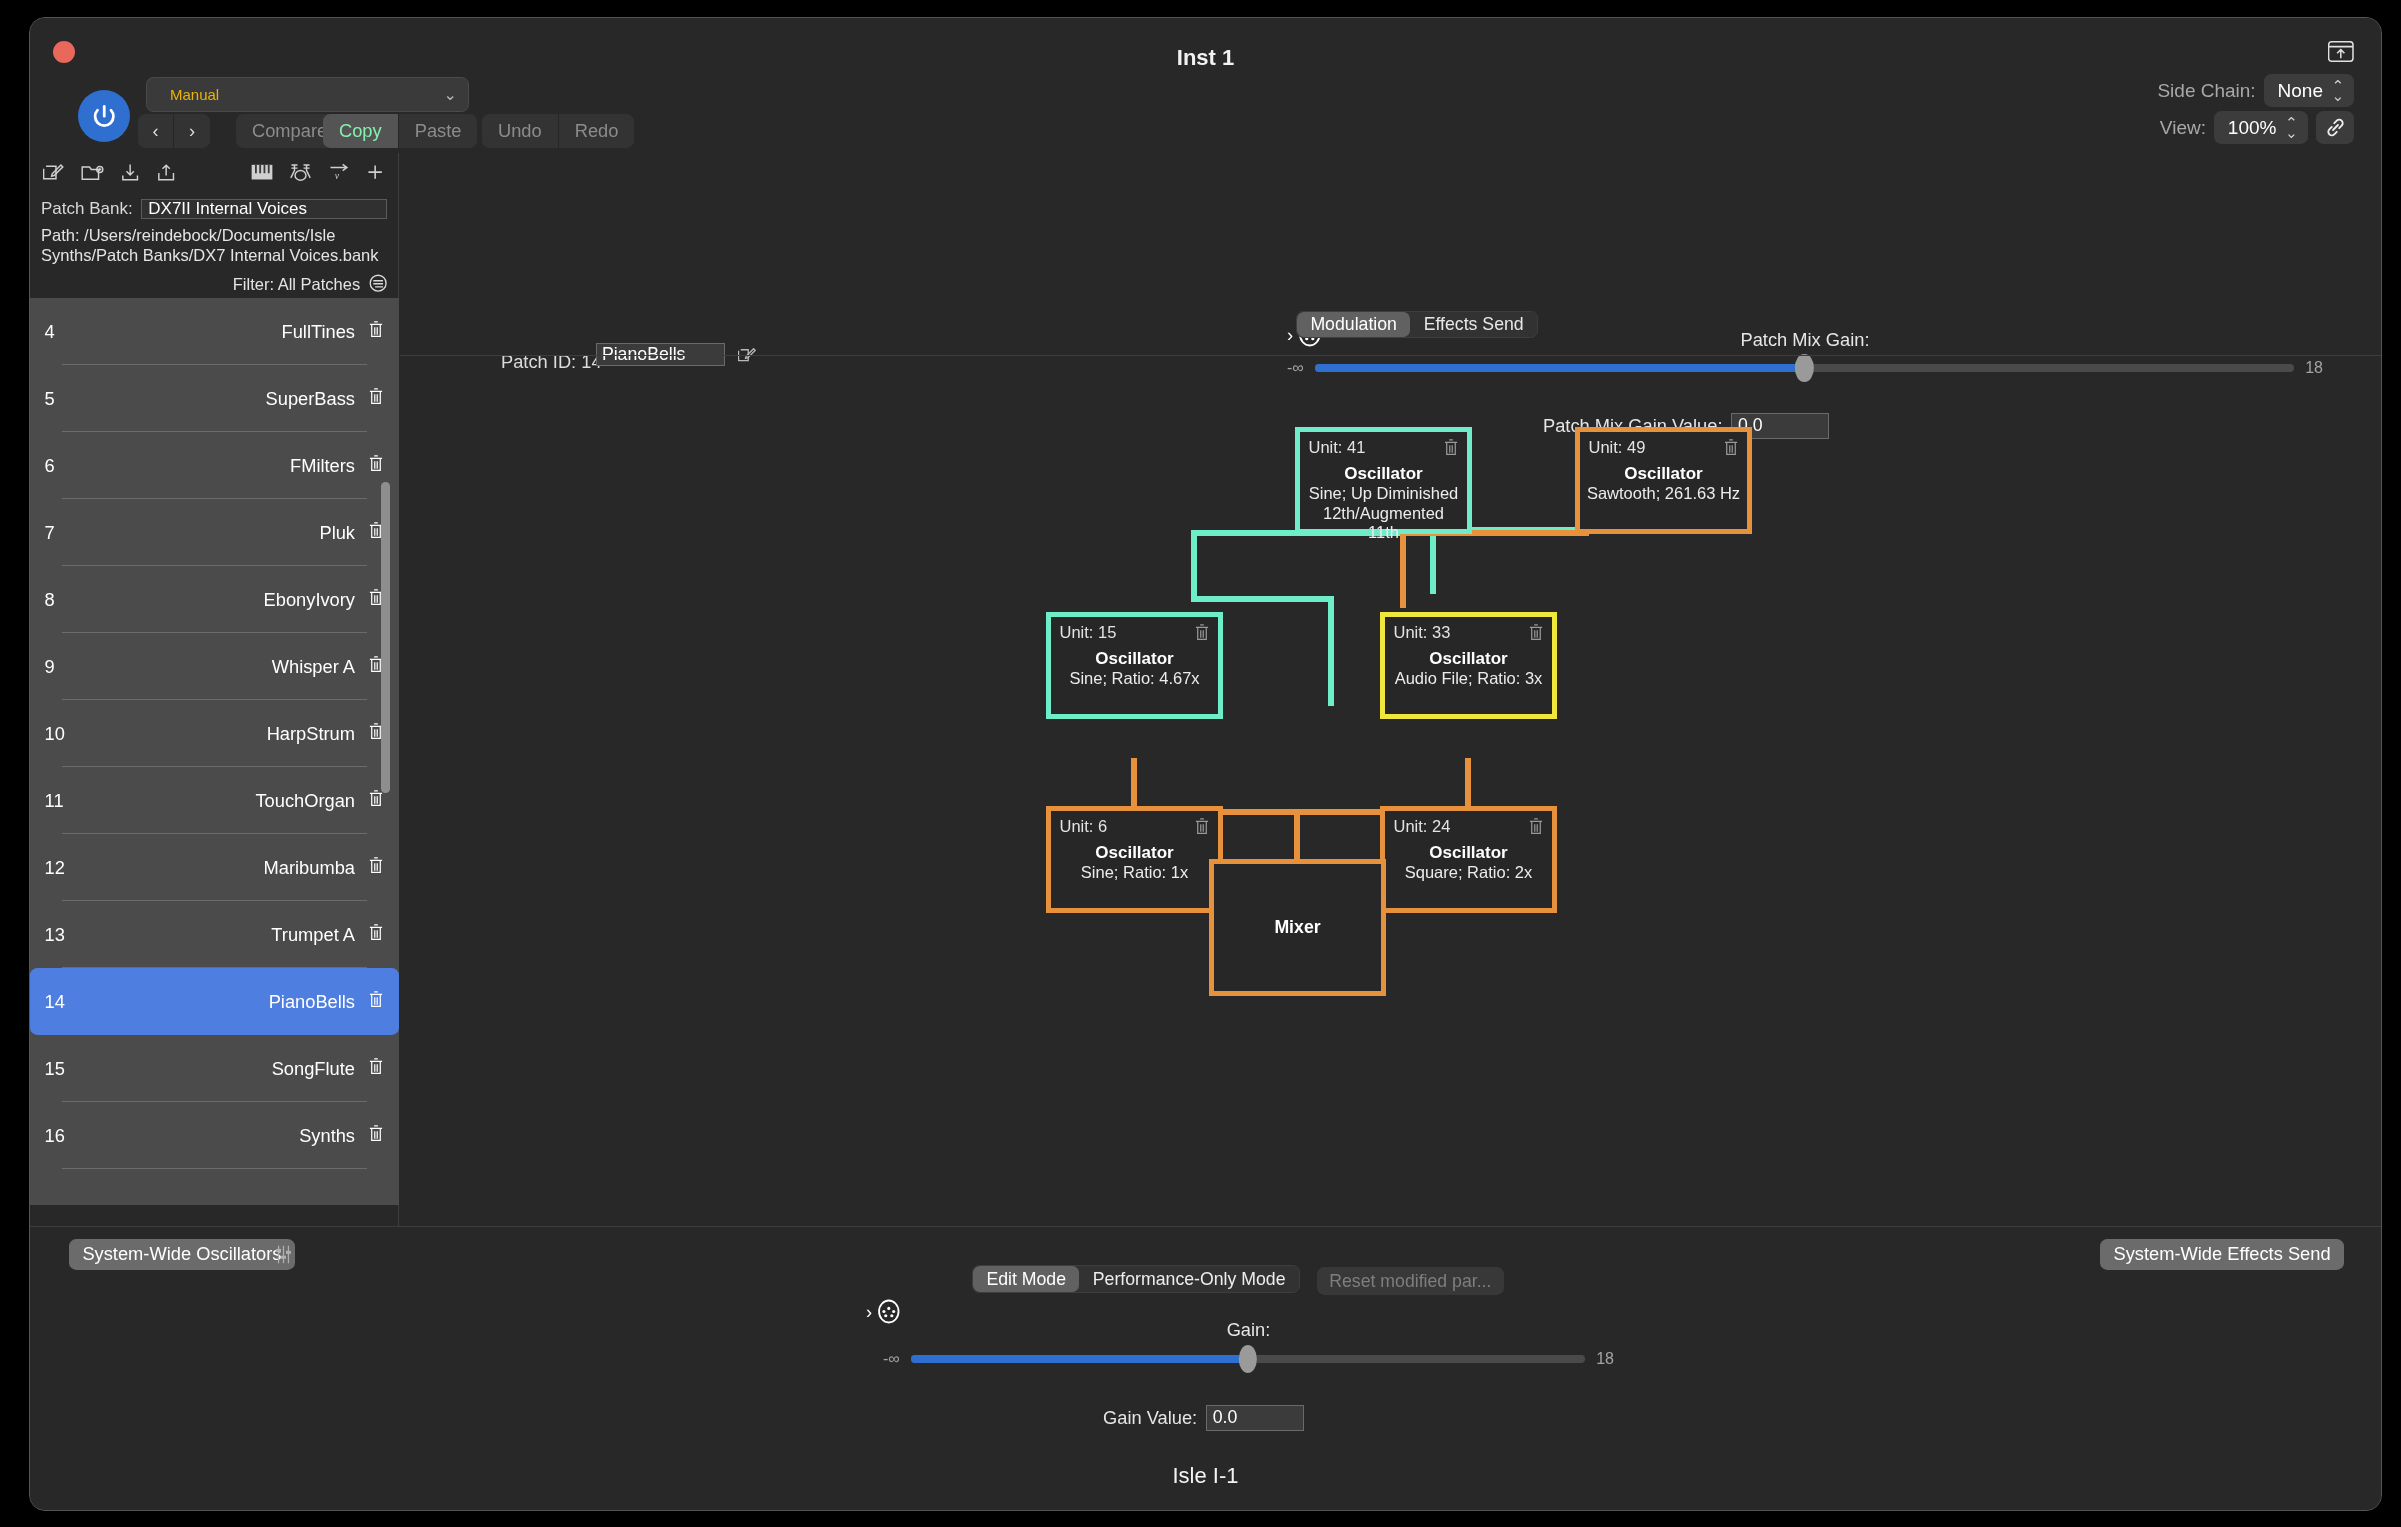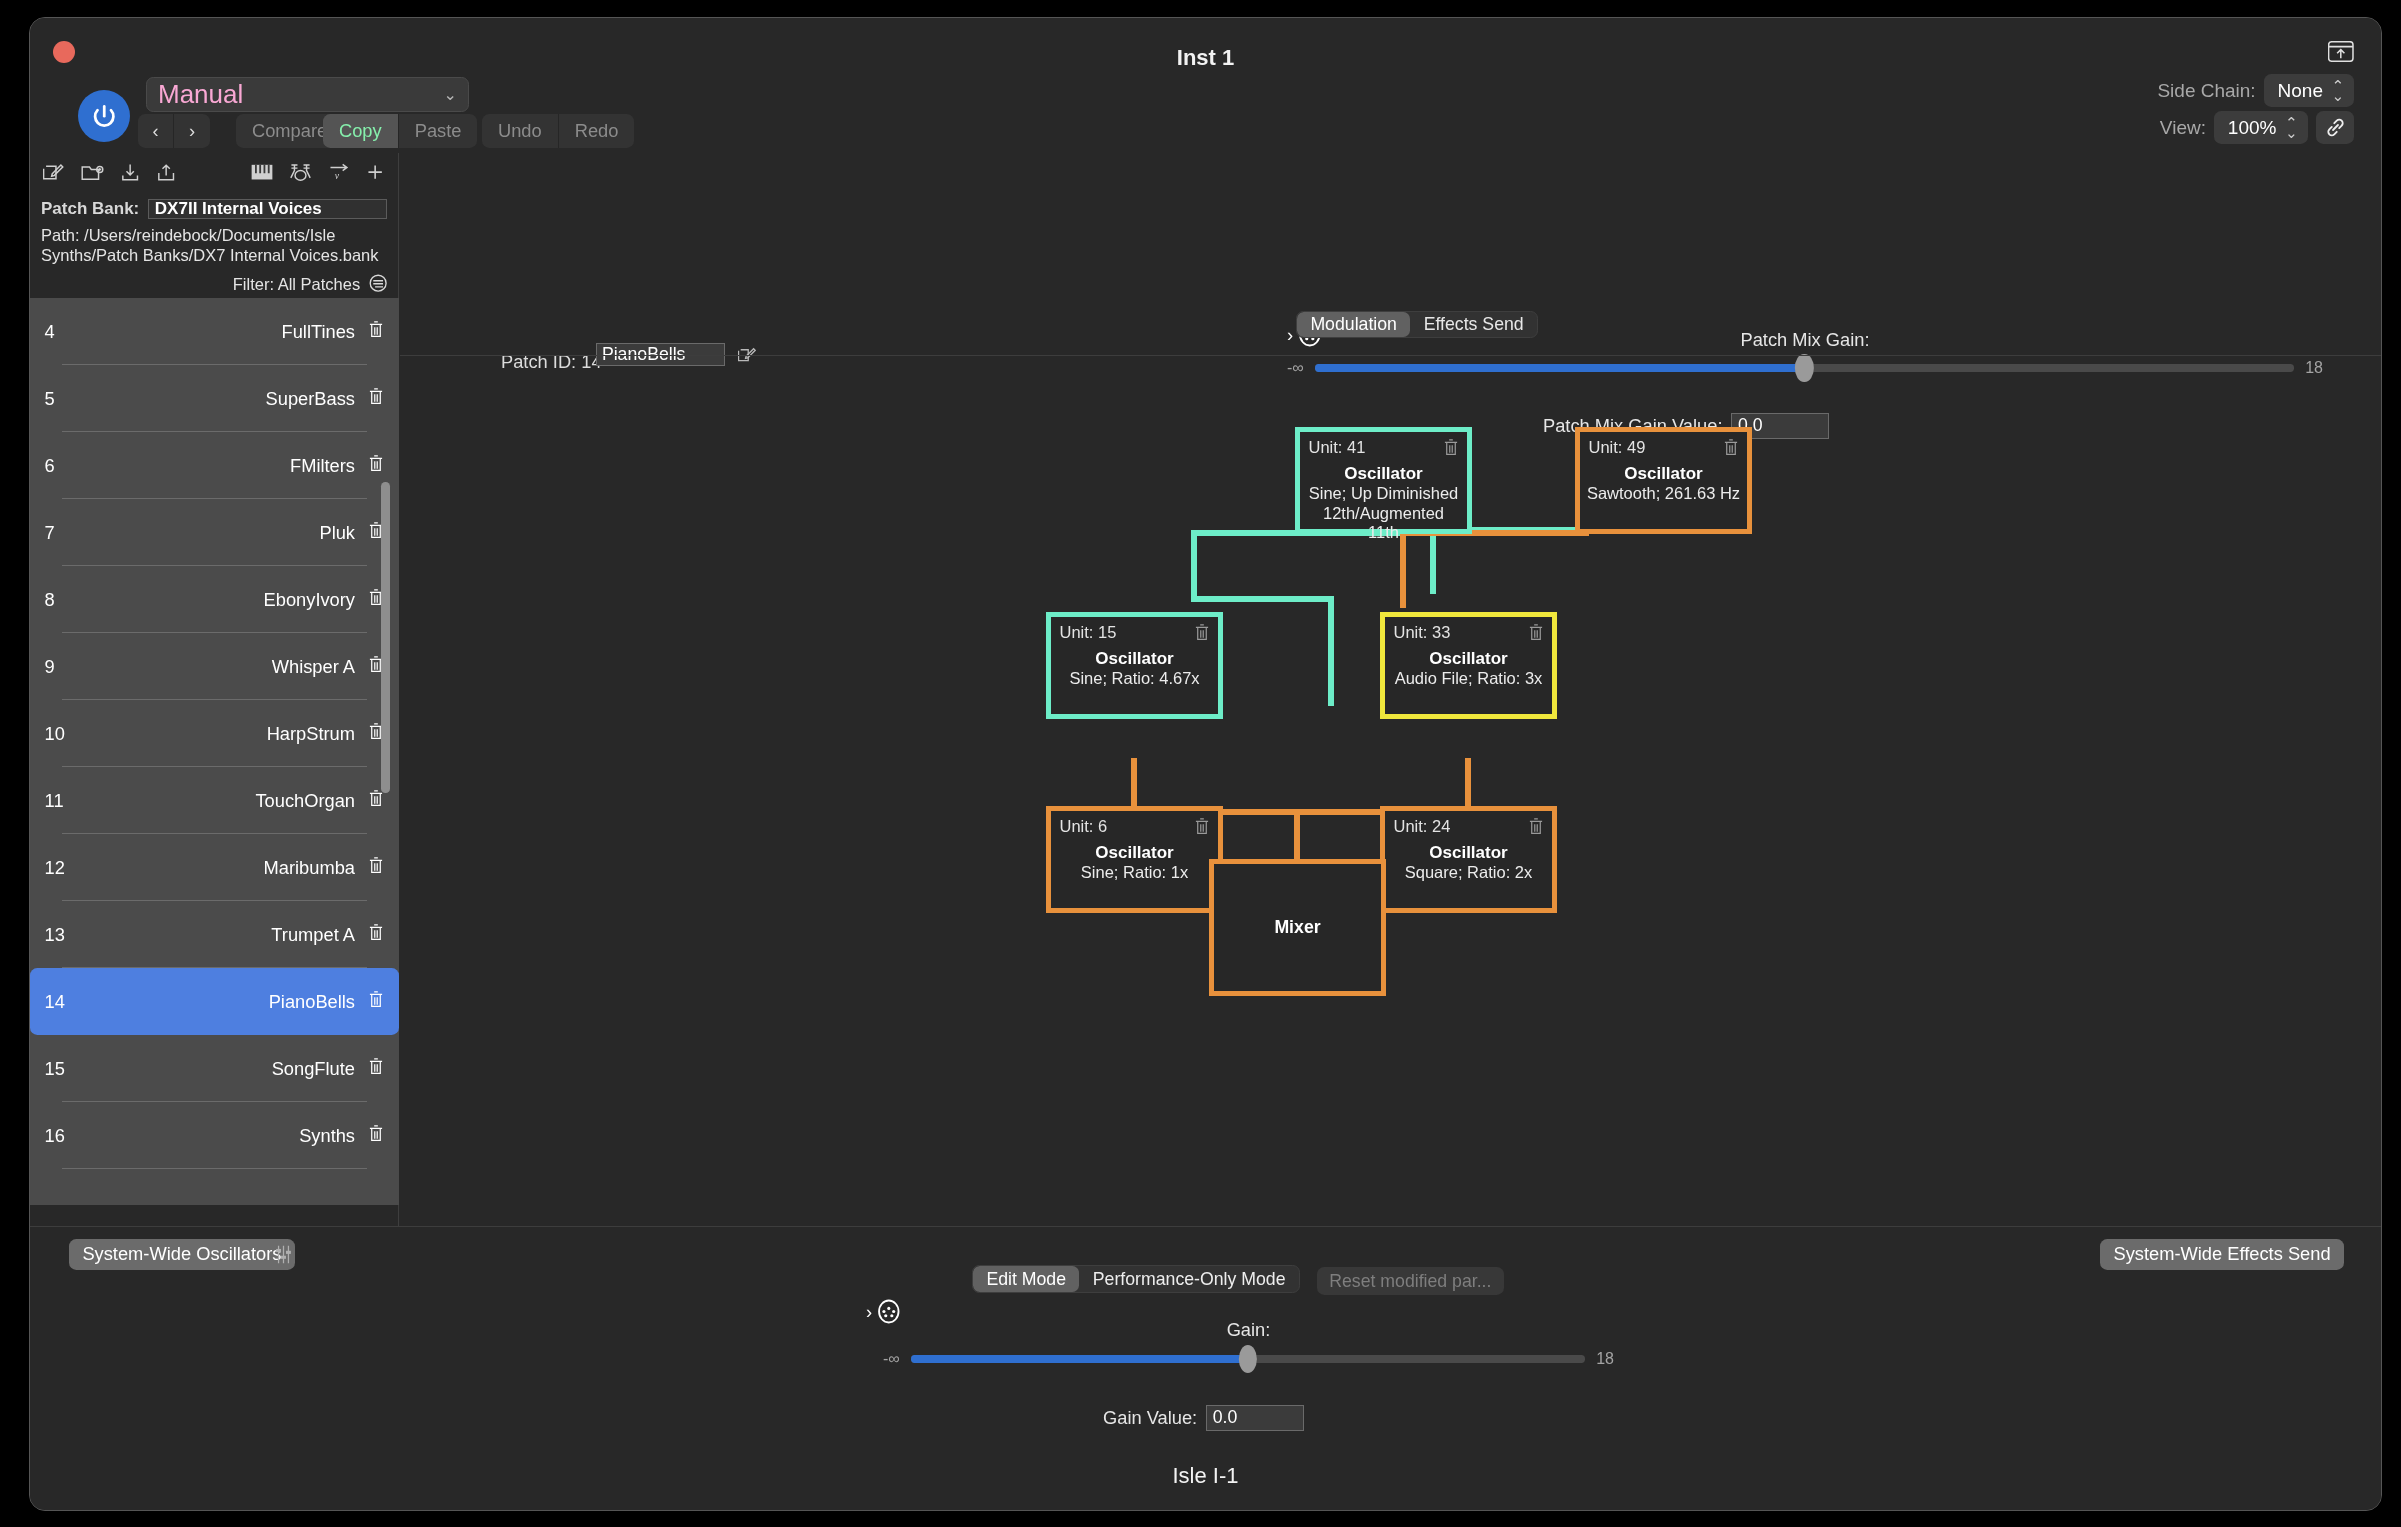--- a/index.html
+++ b/index.html
@@ -48,21 +48,21 @@
     display: flex; align-items: center; justify-content: center;
   }
   .preset-select {
     position: absolute; left: 116px; top: 59px;
     width: 323px; height: 35px;
     background: #3a3a3a; border: 0.6px solid #4a4a4a;
     border-radius: 7.3px;
     display: flex; align-items: center;
     padding: 0 11px;
   }
-  .preset-select .lbl { color: #f9a8d4; font-size: 26px; flex: 1; }
+  .preset-select .lbl { color: #eab308; font-size: 15px; flex: 1; margin-left: 12px; }
   .preset-select .chev { color: #b5b5b5; font-size: 16px; }
 
   .btn-group {
     position: absolute; top: 96px; height: 34px;
     display: flex; background: #333; border-radius: 7.3px;
     overflow: hidden;
   }
   .btn-group > div {
     display: flex; align-items: center; justify-content: center;
     padding: 0 16px; font-size: 18.3px; color: #adadad;
@@ -108,21 +108,21 @@
   }
   .sb-icons {
     position: absolute; left: 0; top: 0; width: 100%; height: 40px;
     display: flex; align-items: center; padding: 0 13.4px;
   }
   .sb-icons .left { display: flex; gap: 17px; }
   .sb-icons .right { display: flex; gap: 16px; margin-left: auto; align-items: center; }
 
   .bank-row {
     position: absolute; left: 0; top: 38px; width: 100%;
-    display: flex; align-items: center; padding: 8px 11px; gap: 8.5px; font-weight: bold;
+    display: flex; align-items: center; padding: 8px 11px; gap: 8.5px;
   }
   .bank-label { color: #d8d8d8; font-size: 17px; }
   .bank-field {
     flex: 1; height: 20px; background: #303030;
     border: 0.6px solid #5b5b5b; padding: 0 6.1px;
     display: flex; align-items: center;
     color: #fff; font-size: 17px;
   }
   .path-text {
     position: absolute; left: 11px; top: 72px; width: 347px;

